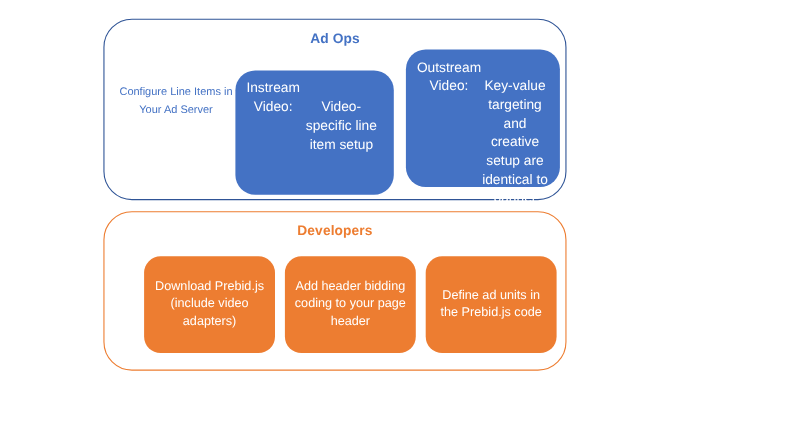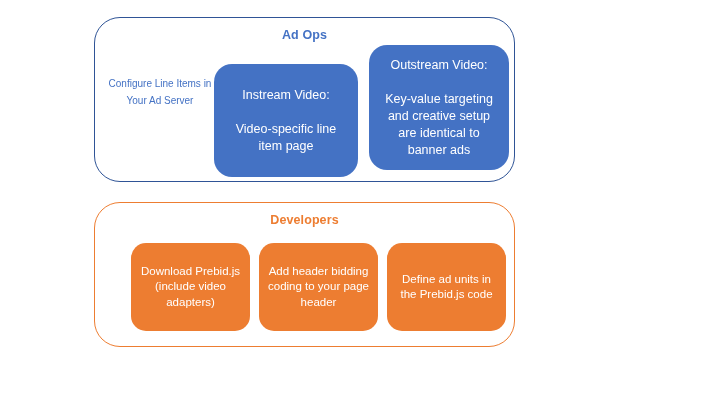--- a/index.html
+++ b/index.html
@@ -20,21 +20,21 @@
     width: 421px;
     border-radius: 26px;
     background: #ffffff;
   }
   .group-adops {
     top: 17px;
     height: 165px;
     border: 1.5px solid #2F5496;
   }
   .group-dev {
-    top: 202px;
+    top: 192px;
     height: 145px;
     border: 1.5px solid #ED7D31;
   }
 
   .group-title {
     position: absolute;
     top: 10px;
     left: 0;
     width: 100%;
     text-align: center;
@@ -58,21 +58,21 @@
 
   .blue-box {
     position: absolute;
     background: #4472C4;
     border-radius: 18px;
     color: #ffffff;
     font-size: 12.5px;
     line-height: 17px;
     text-align: center;
     display: flex;
-    flex-direction: column;
+    flex-direction: row;
     justify-content: center;
     padding: 8px 10px;
   }
   .blue-box .box-title { display: block; }
   .blue-box .box-body  { display: block; margin-top: 17px; }
 
   .box-instream {
     left: 119px;
     top: 46px;
     width: 144px;
@@ -114,21 +114,21 @@
 
 <div class="canvas">
 
   <div class="group group-adops">
     <div class="group-title">Ad Ops</div>
 
     <div class="side-note">Configure Line Items in Your Ad Server</div>
 
     <div class="blue-box box-instream">
       <span class="box-title">Instream Video:</span>
-      <span class="box-body">Video-specific line item page</span>
+      <span class="box-body">Video-specific line item setup</span>
     </div>
 
     <div class="blue-box box-outstream">
       <span class="box-title">Outstream Video:</span>
       <span class="box-body">Key-value targeting and creative setup are identical to banner ads</span>
     </div>
   </div>
 
   <div class="group group-dev">
     <div class="group-title">Developers</div>

